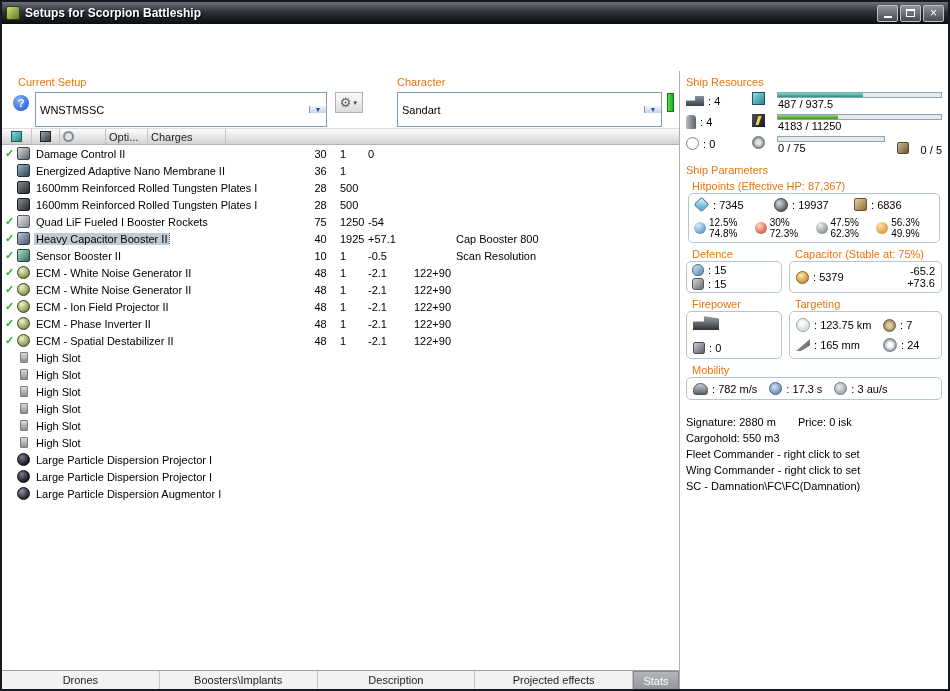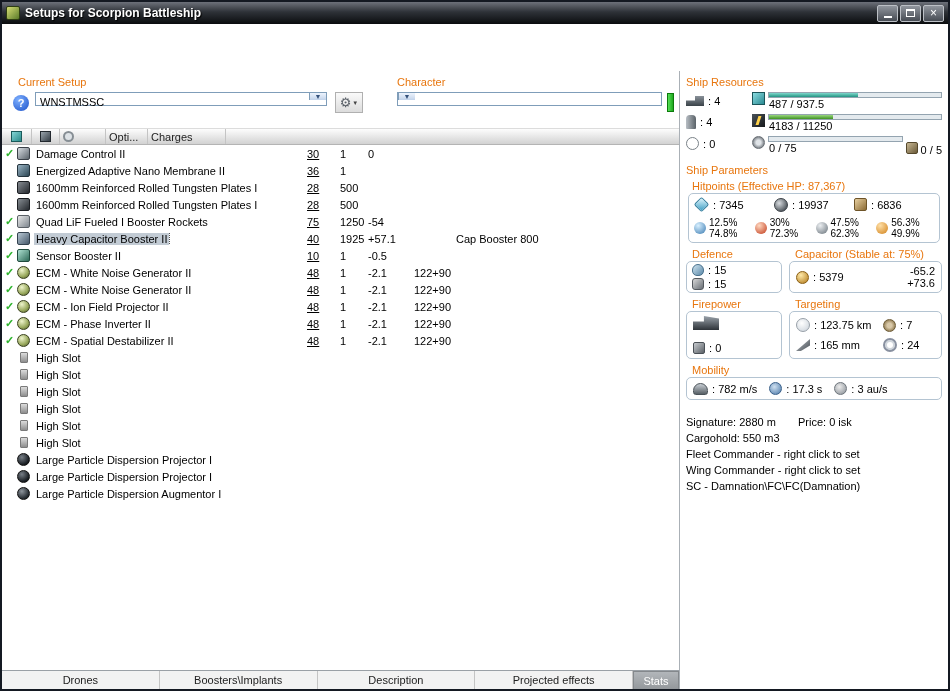--- a/index.html
+++ b/index.html
@@ -19,21 +19,21 @@
   .main { flex:1; display:flex; min-height:0;margin-top:47px; }
   .left { flex:1; min-width:0; display:flex; flex-direction:column; border-right:1px solid #aab0b6; }
   .right { width:268px; flex:none; padding:3px 6px; overflow:hidden; }
 
   
   .controls { height:57px; flex:none; position:relative; }
   .ctl-label { color:#e8760e; position:absolute; white-space:nowrap; }
   .lbl-setup { left:16px; top:5px; }
   .lbl-char { left:395px; top:5px; }
   .help-btn { position:absolute; left:11px; top:24px; width:16px; height:16px; border-radius:50%; background:radial-gradient(circle at 35% 30%,#7eb0ff,#1a50c8); color:#fff; font-weight:bold; font-size:11px; display:flex; align-items:center; justify-content:center; }
-  .combo { position:absolute; top:21px; height:14px; border:1px solid #7f9db9; background:#fff; display:flex; align-items:flex-start; }
+  .combo { position:absolute; top:21px; height:35px; border:1px solid #7f9db9; background:#fff; display:flex; align-items:center; }
   .combo-setup { left:33px; width:292px; }
   .combo-char { left:395px; width:265px; }
   .combo-text { flex:1; padding:3px 4px; white-space:nowrap; overflow:hidden; }
   .combo-arrow { width:17px; border-left:1px solid #7f9db9; background:linear-gradient(#eef4fd,#c2d3ea); display:flex; align-items:center; justify-content:center; font-size:7px; color:#36527c; }
   .tool-btn { position:absolute; left:333px; top:21px; width:28px; height:21px; background:linear-gradient(#fafafa,#dcdcdc); border:1px solid #b0b0b0; display:flex; align-items:center; justify-content:center; gap:1px; }
   .gear { font-size:13px; color:#5a6068; line-height:1; }
   .mini-arrow { font-size:6px; color:#444; }
   .green-ind { position:absolute; left:665px; top:22px; width:7px; height:19px; background:linear-gradient(90deg,#57e057,#1ea81e); border:1px solid #0c7a0c; }
 
   
@@ -51,21 +51,21 @@
   .hd-cap { width:11px; height:11px; border-radius:50%; border:2px solid #868e94; background:#dde2e6; }
 
   .modules-list { flex:1; overflow:hidden; }
   .mod-row { height:17px; display:flex; align-items:center; white-space:nowrap; }
   .check { width:15px; flex:none; text-align:center; color:#2eb32e; font-weight:bold; }
   .mi { width:13px; height:13px; flex:none; margin-right:4px; border-radius:2px; }
   .name-cell { width:273px; flex:none; overflow:hidden; }
   .mod-name { padding:0 2px; }
   .mod-name.selected { background:#c2cbd4; outline:1px dotted #555; }
   .cell { flex:none; overflow:hidden; }
-  .c-cpu { width:30px; text-align:left; padding-right:3px;text-decoration:underline; }
+  .c-cpu { width:30px; text-align:center; padding-right:3px; }
   .c-pg { width:28px; padding-left:3px; }
   .c-cap { width:46px; padding-left:3px; }
   .c-opti { width:42px; padding-left:3px; }
   .c-charges { flex:1; padding-left:3px; }
 
   .mi-damage-control { background:linear-gradient(135deg,#d8dde2,#5a626a); border:1px solid #3a4048; }
   .mi-nano-membrane { background:linear-gradient(135deg,#9ab4c4,#2c4654); border:1px solid #23333d; }
   .mi-armor-plate { background:linear-gradient(135deg,#868c92,#25292e); border:1px solid #1a1d21; }
   .mi-mwd { background:linear-gradient(135deg,#e8e8e8,#7e868e); border:1px solid #5a6066; }
   .mi-cap-booster { background:linear-gradient(135deg,#b8c8d4,#46586a); border:1px solid #33414e; }
@@ -84,21 +84,21 @@
   .sec-label { color:#e8760e; margin:2px 0 4px 0; white-space:nowrap; }
   .sub-label { color:#e8760e; margin:5px 0 1px 6px; white-space:nowrap; }
   .box { border:1px solid #b4c4d2; border-radius:5px; padding:3px 5px; background:#fff; }
   .val { white-space:nowrap; }
   .colon::before { content:": "; }
 
   .res-grid { display:flex; gap:4px; }
   .res-left { width:62px; flex:none; display:flex; flex-direction:column; gap:8px; padding-top:3px; }
   .res-item { display:flex; align-items:center; gap:4px; }
   .res-right { flex:1; display:flex; flex-direction:column; gap:3px; }
-  .res-bar-row { display:flex; align-items:flex-start; gap:3px;justify-content:space-between; }
+  .res-bar-row { display:flex; align-items:flex-start; gap:12px;justify-content:space-between; }
   .resbar { flex:1; min-width:0; }
   .resbar-track { height:6px; border:1px solid #94a4b0; background:#e4eaee; }
   .resbar-fill { height:100%; width:0; }
   .fill-cpu { background:linear-gradient(#7fd8cc,#239483); }
   .fill-pg { background:linear-gradient(#9ad87f,#3f9222); }
   .fill-cal { background:#c0c8ce; }
   .resbar-text { line-height:13px; padding-left:1px; white-space:nowrap; }
   .rigtext { white-space:nowrap; padding-top:8px; }
   .rigpic { margin-top:6px; }
 
@@ -183,20 +183,21 @@
         <div class="combo combo-setup">
           <span class="combo-text">WNSTMSSC</span>
           <span class="combo-arrow">▼</span>
         </div>
         <div class="tool-btn">
           <span class="gear">⚙</span>
           <span class="mini-arrow">▼</span>
         </div>
         <span class="ctl-label lbl-char">Character</span>
         <div class="combo combo-char">
+          <span class="combo-text">Sandart</span>
           <span class="combo-arrow">▼</span>
         </div>
         <span class="green-ind"></span>
       </div>
 
       <div class="table-header">
         <span class="th th-cpu">
             <span class="hd-cpu"></span>
           </span>
         <span class="th th-pg">
@@ -272,20 +273,21 @@
     <span class="cell c-charges">Cap Booster 800</span>
   </div>
           <div class="mod-row">
     <span class="check">✓</span>
     <span class="mi mi-sensor-booster"></span>
     <span class="name-cell"><span class="mod-name">Sensor Booster II</span></span>
     <span class="cell c-cpu">10</span>
     <span class="cell c-pg">1</span>
     <span class="cell c-cap">-0.5</span>
     <span class="cell c-opti"></span>
+    <span class="cell c-charges">Scan Resolution</span>
   </div>
           <div class="mod-row">
     <span class="check">✓</span>
     <span class="mi mi-ecm"></span>
     <span class="name-cell"><span class="mod-name">ECM - White Noise Generator II</span></span>
     <span class="cell c-cpu">48</span>
     <span class="cell c-pg">1</span>
     <span class="cell c-cap">-2.1</span>
     <span class="cell c-opti">122+90</span>
     <span class="cell c-charges"></span>

